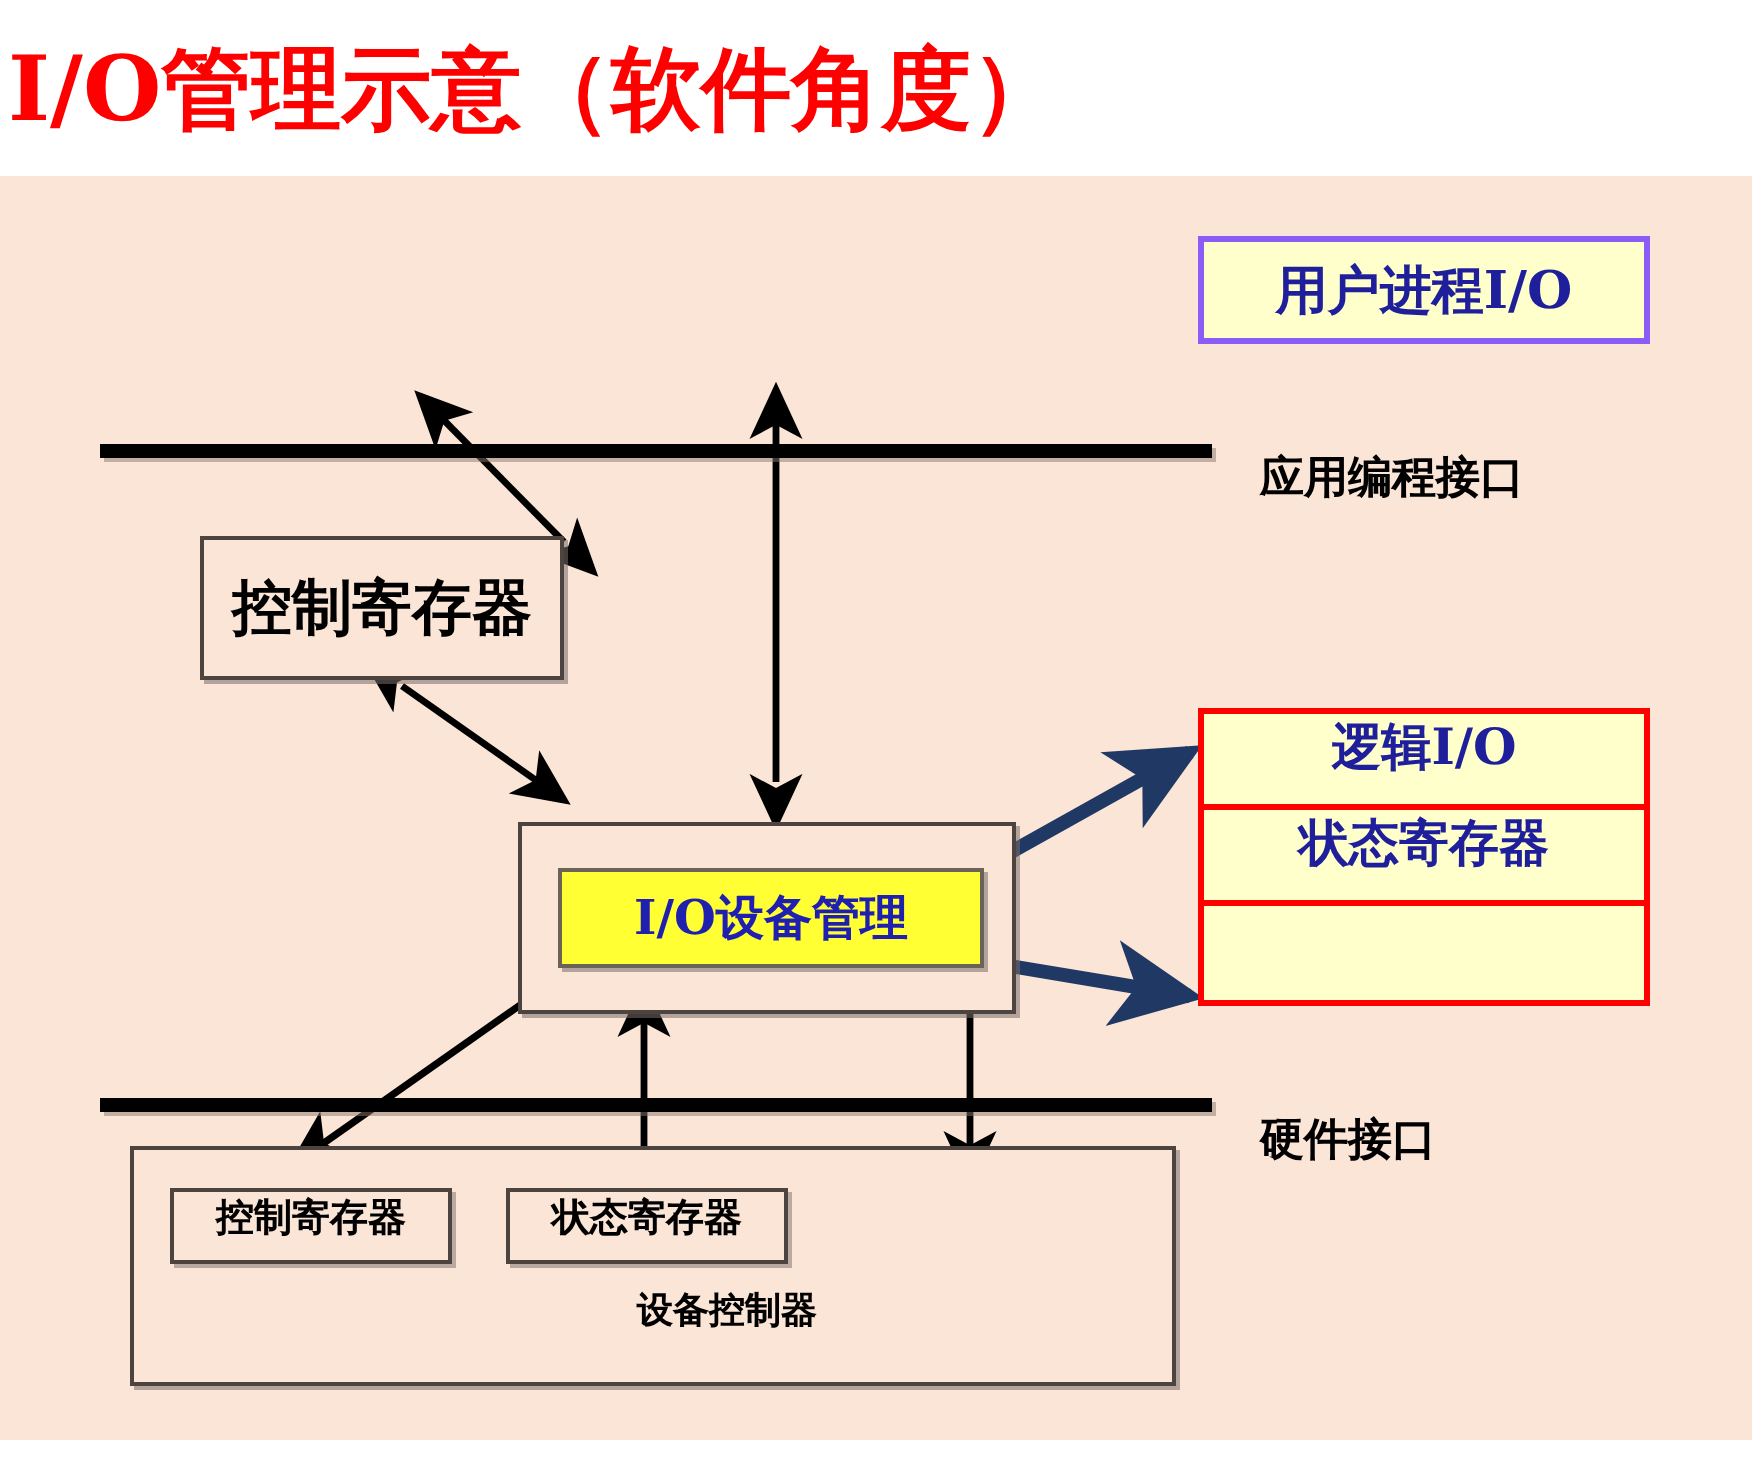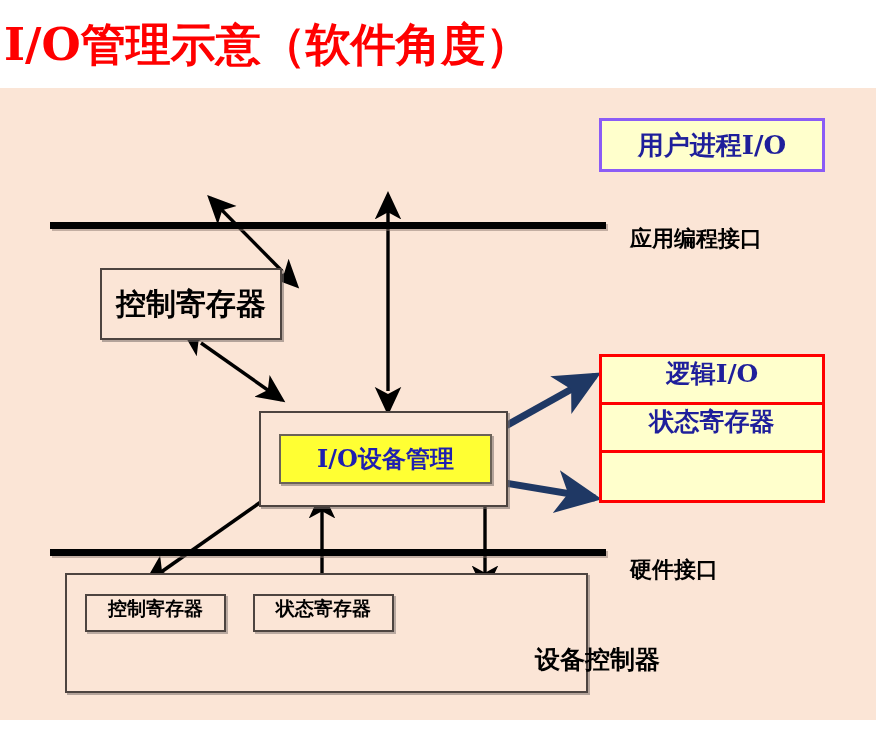--- a/index.html
+++ b/index.html
@@ -117,24 +117,24 @@
   }
   #reg-0 { left: 18px;  width: 141px; }
   #reg-1 { left: 186px; width: 141px; }
   #reg-2 { left: 354px; width: 141px; }
 
   #controller-label {
     position: absolute;
     left: 0px;
     top: 68px;
     width: 593px;
-    text-align: right;
-    font-family: "DejaVu Serif", "Liberation Serif", serif;
-    font-weight: bold;
-    font-size: 25px;
+    text-align: center;
+    font-family: "DejaVu Serif", "Liberation Serif", serif;
+    font-weight: bold;
+    font-size: 18px;
     color: #000000;
   }
 
   
   .rule {
     position: absolute;
     height: 7px;
     background: #000000;
     box-shadow: 2px 2px 0 rgba(140,120,110,0.5);
   }

